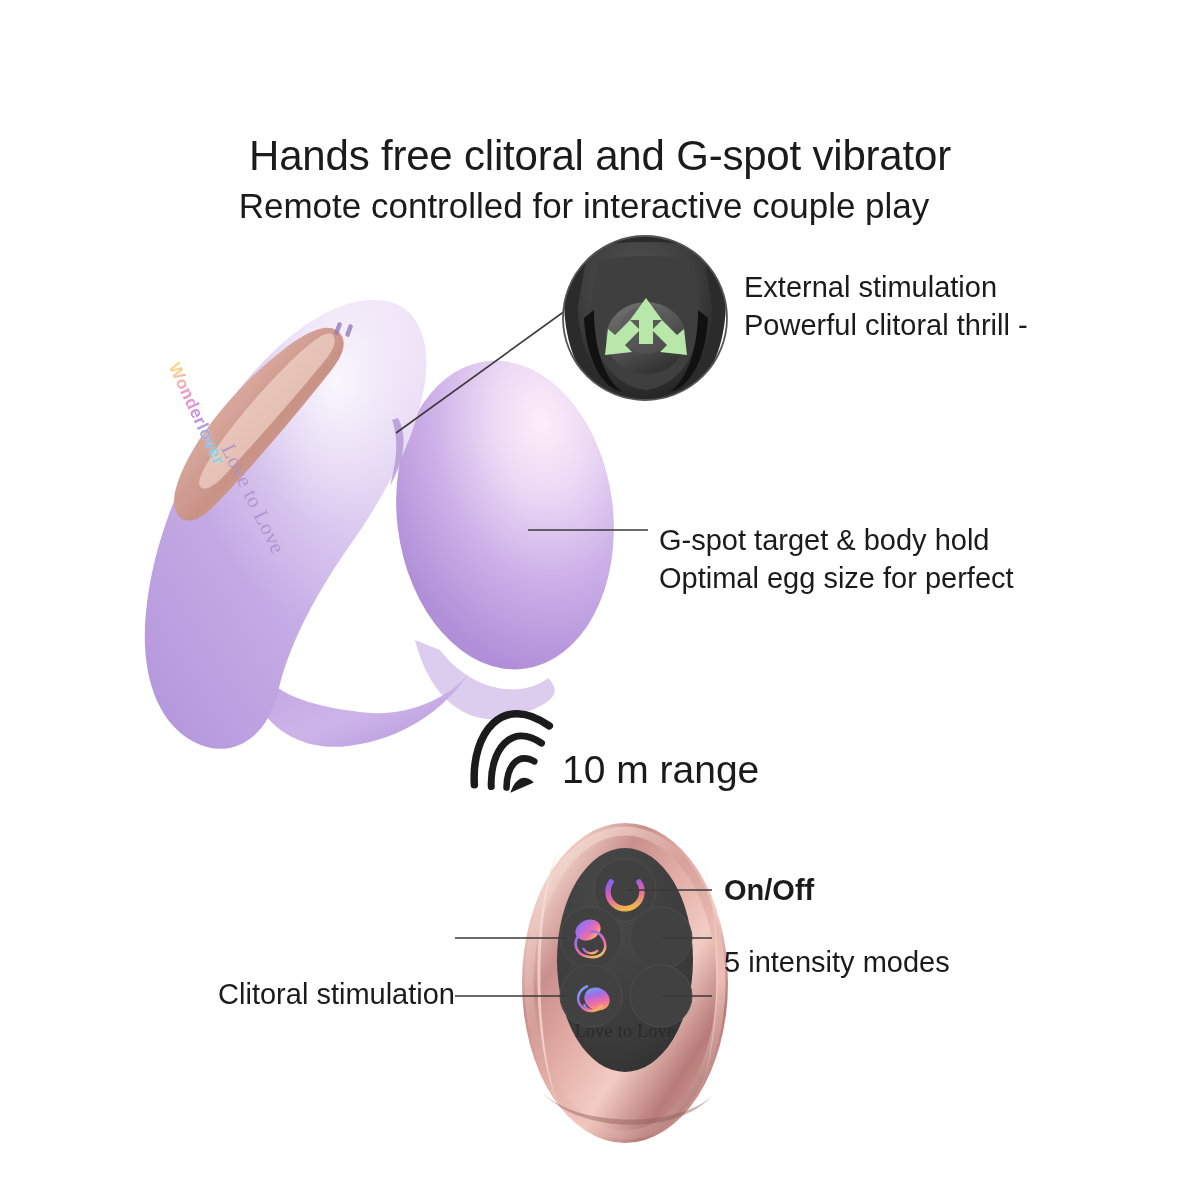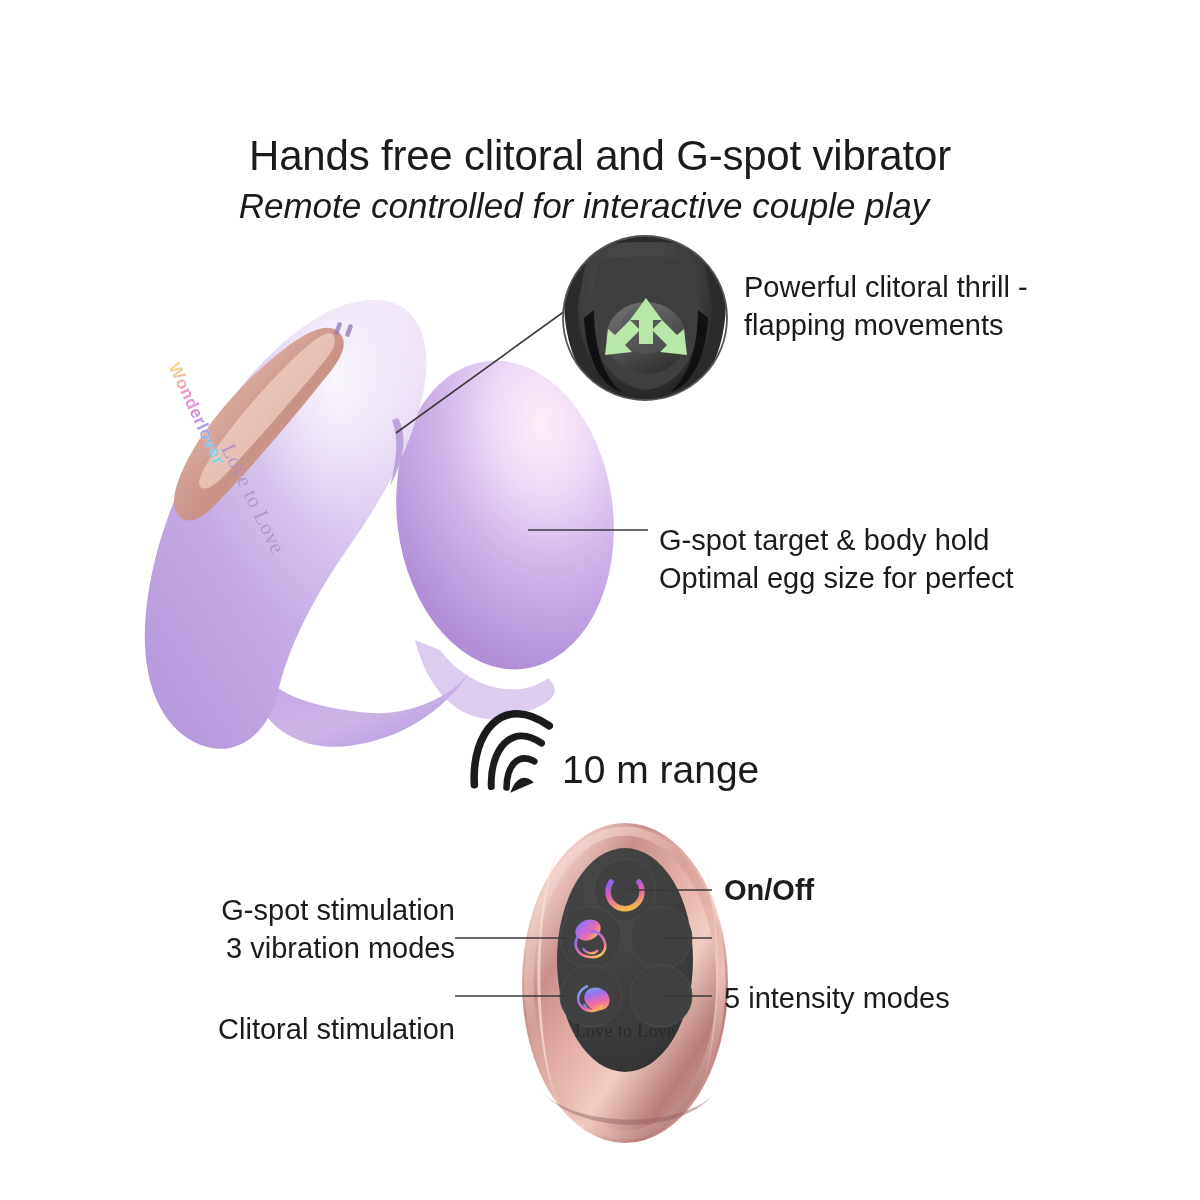--- a/index.html
+++ b/index.html
@@ -35,21 +35,20 @@
   .subtitle {
     position: absolute;
     left: 0;
     top: 186px;
     width: 1168px;
     text-align: center;
     font-size: 35px;
     font-weight: 400;
     color: #1b1b1b;
     white-space: nowrap;
-    font-style: italic;
   }
 
   
   .callout-text {
     position: absolute;
     font-size: 29px;
     line-height: 38px;
     color: #1b1b1b;
     white-space: nowrap;
   }
@@ -377,39 +376,35 @@
       <line x1="663" y1="996" x2="712" y2="996"></line>
       <line x1="455" y1="938" x2="566" y2="938"></line>
       <line x1="455" y1="996" x2="566" y2="996"></line>
     </g>
   </svg>
 
   <div class="device-brand">Love to Love</div>
   <div class="device-wordmark">Wonderlover</div>
 
   <div class="callout-text" style="left:744px; top:268px;">
+    <div>External stimulation</div>
     <div>Powerful clitoral thrill -</div>
-    <div>flapping movements</div>
   </div>
 
   <div class="callout-text" style="left:659px; top:521px;">
     <div>G-spot target &amp; body hold</div>
     <div>Optimal egg size for perfect</div>
   </div>
 
   <div class="range-label">10 m range</div>
 
-  <div class="callout-text right-align" style="left:85px; top:891px; width:370px;">
-    <div>G-spot stimulation</div>
-    <div>3 vibration modes</div>
-  </div>
-
-  <div class="callout-text right-align" style="left:85px; top:975px; width:370px;margin-top:35px;">
+
+  <div class="callout-text right-align" style="left:85px; top:975px; width:370px;">
     <div>Clitoral stimulation</div>
   </div>
 
   <div class="callout-text" style="left:724px; top:871px;font-weight:bold;">On/Off</div>
 
-  <div class="callout-text" style="left:724px; top:943px;margin-top:36px;">5 intensity modes</div>
+  <div class="callout-text" style="left:724px; top:943px;">5 intensity modes</div>
 
   <div class="remote-brand">Love to Love</div>
 
 </div>
 
 </body></html>

